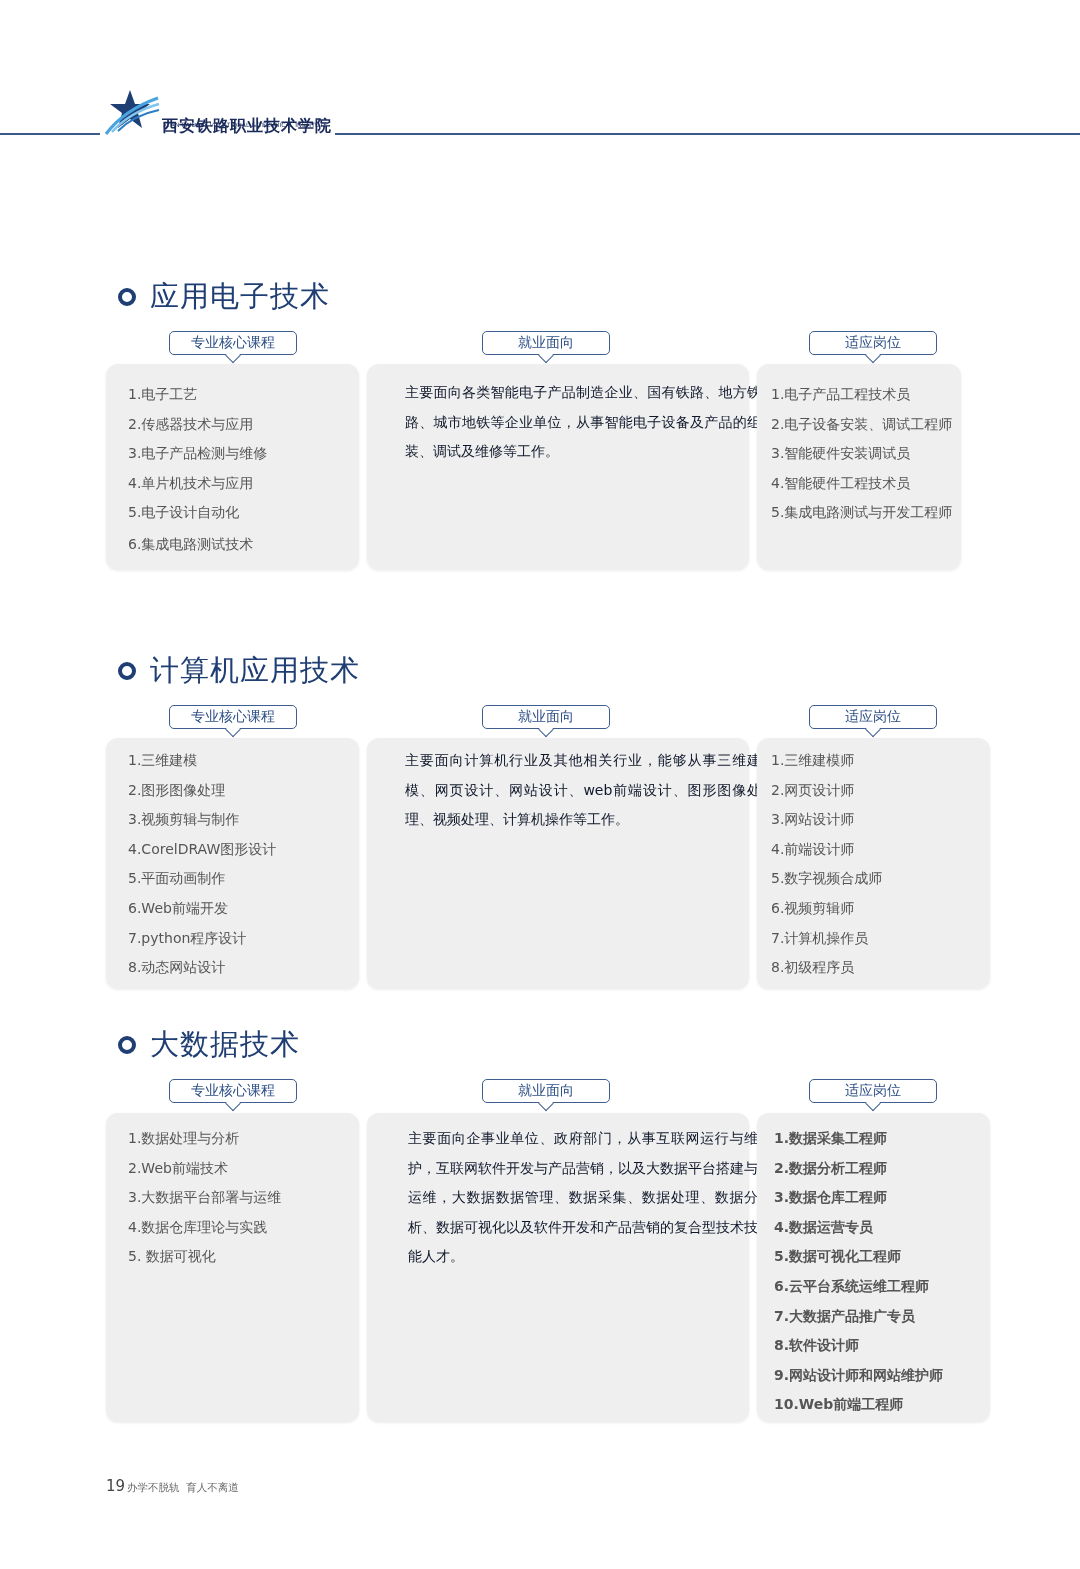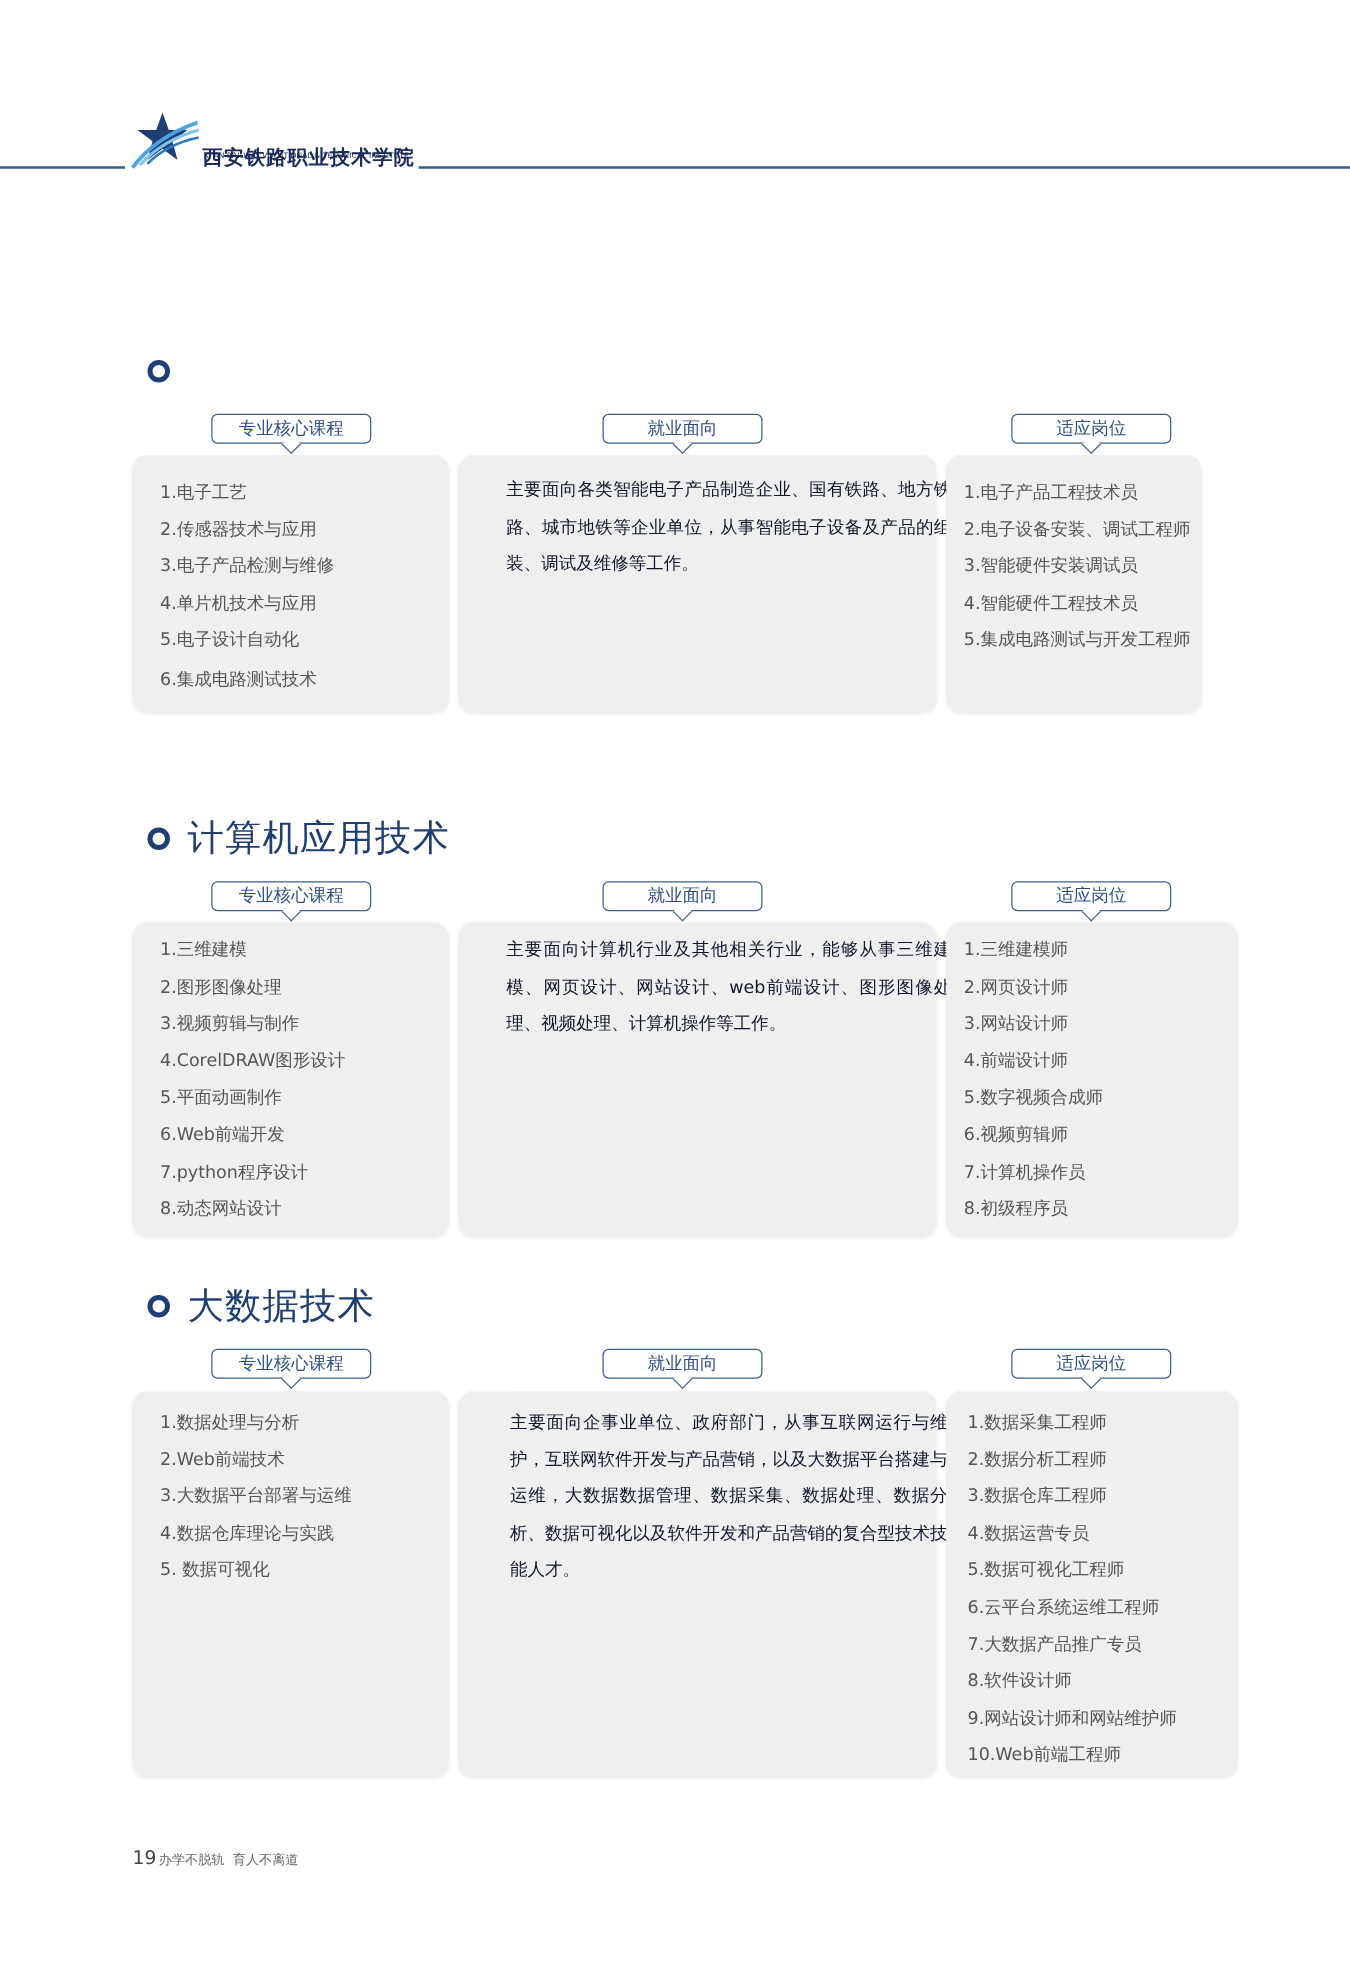--- a/index.html
+++ b/index.html
@@ -46,20 +46,21 @@
     <path d="M8,44 Q26,24 55,16" stroke="#7fc4ee" stroke-width="2.5" fill="none"></path>
     <path d="M14,43 Q30,27 55,22" stroke="#2b7cc4" stroke-width="2" fill="none"></path>
   </svg>
   <div class="logo-cn">西安铁路职业技术学院</div>
   <div class="logo-en">XI'AN RAILWAY VOCATIONAL &amp; TECHNICAL INSTITUTE</div>
 </div>
 
 <div class="section" style="top:277px;">
   <div class="section-title">
     <div class="ring-icon"></div>
+    <div class="section-title-text">应用电子技术</div>
   </div>
   <div class="tag" style="left:169px;top:54px;width:128px;">
       <span>专业核心课程</span>
     </div>
   <div class="tag" style="left:482px;top:54px;width:128px;">
       <span>就业面向</span>
     </div>
   <div class="tag" style="left:809px;top:54px;width:128px;">
       <span>适应岗位</span>
     </div>
@@ -153,21 +154,21 @@
       <li>2.Web前端技术</li>
       <li>3.大数据平台部署与运维</li>
       <li>4.数据仓库理论与实践</li>
       <li>5. 数据可视化</li>
     </ul>
   </div>
   <div class="box" style="left:367px;top:88px;width:382px;height:309px;padding-left:45px;">
     <p class="para" style="left:17px;top:11px;width:350px;">主要面向企事业单位、政府部门，从事互联网运行与维护，互联网软件开发与产品营销，以及大数据平台搭建与运维，大数据数据管理、数据采集、数据处理、数据分析、数据可视化以及软件开发和产品营销的复合型技术技能人才。</p>
   </div>
   <div class="box" style="left:757px;top:88px;width:233px;height:309px;">
-    <ul class="list" style="left:17px;top:11px;">
+    <ul class="list" style="left:17px;top:11px;font-weight:bold;">
       <li>1.数据采集工程师</li>
       <li>2.数据分析工程师</li>
       <li>3.数据仓库工程师</li>
       <li>4.数据运营专员</li>
       <li>5.数据可视化工程师</li>
       <li>6.云平台系统运维工程师</li>
       <li>7.大数据产品推广专员</li>
       <li>8.软件设计师</li>
       <li>9.网站设计师和网站维护师</li>
       <li>10.Web前端工程师</li>

